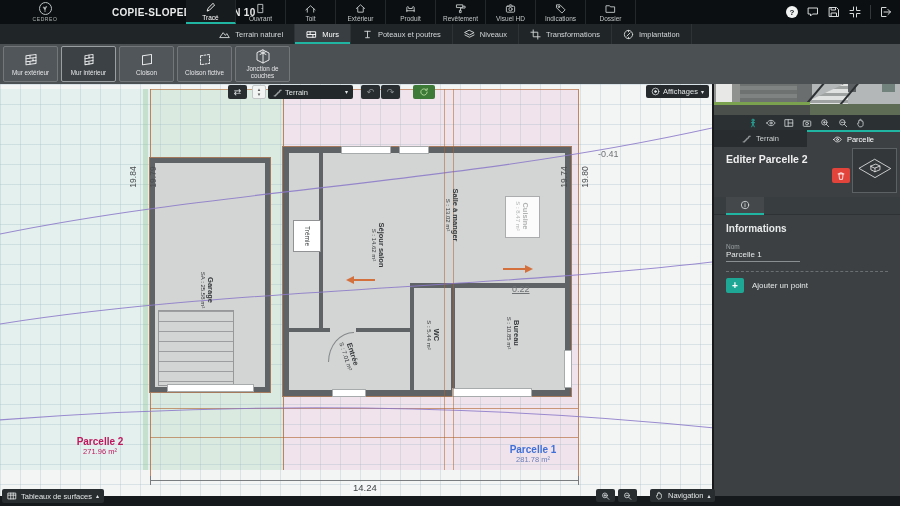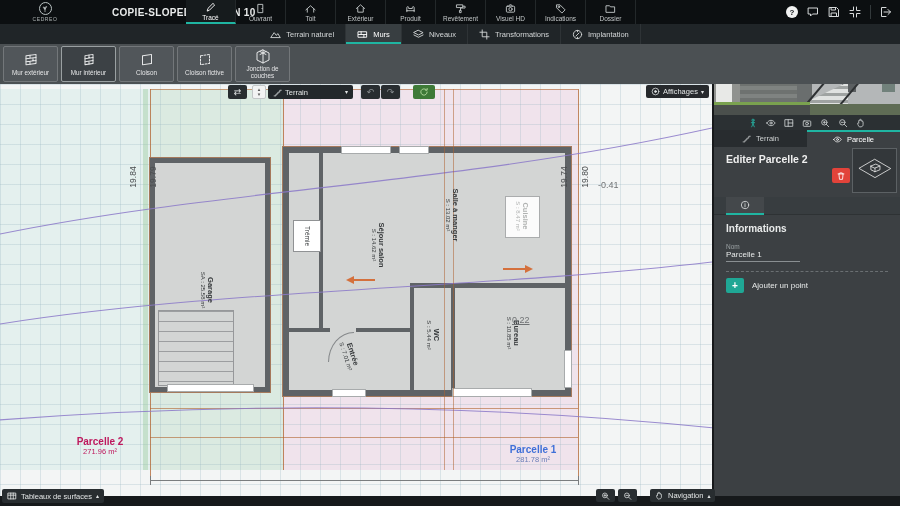--- a/index.html
+++ b/index.html
@@ -45,21 +45,21 @@
                      repeating-linear-gradient(to bottom, rgba(150,180,192,.28) 0 1px, transparent 1px 20px); }
   .vline { position:absolute; width:1px; background:rgba(176,98,45,.75); }
   .hline { position:absolute; height:1px; background:rgba(176,98,45,.6); }
   .wallfill { position:absolute; background:#d3d5d4; border:6px solid #5f6366; box-shadow:0 0 0 1px #a5795c; }
   .iwall { position:absolute; background:#5f6366; z-index:5; }
   .win { position:absolute; background:#ffffff; border:1px solid #a8abac; z-index:6; }
   .rlabel { position:absolute; transform:translate(-50%,-50%) rotate(90deg); text-align:center; color:#35383a; z-index:12; white-space:nowrap; }
   .rlabel .rn { display:block; font-size:7.5px; font-weight:bold; }
   .rlabel .ra { display:block; font-size:6px; }
   .dlabel { position:absolute; transform:translate(-50%,-50%) rotate(-90deg); font-size:8.5px; color:#4a4d4f; z-index:12; white-space:nowrap; }
-  .clabel { position:absolute; font-size:9px; color:#6f7274; z-index:12;margin-top:31px; }
+  .clabel { position:absolute; font-size:9px; color:#6f7274; z-index:12; }
   .parcel-label { position:absolute; transform:translate(-50%,0); text-align:center; z-index:12; }
   .cv-btn { position:absolute; background:#282d30; color:#e2e5e5; border-radius:2px; display:flex; align-items:center; gap:3px;
     font-size:7.5px; padding:0 5px; height:14px; z-index:20; cursor:pointer; }
   .glyph { font-size:9px; line-height:1; }
 
   
   .rpanel { position:absolute; left:712px; top:24px; width:188px; height:472px; background:#3c4043; border-left:2px solid #17191b; z-index:30; }
   .preview { position:absolute; left:0; top:0; width:186px; height:91px; overflow:hidden;
     background:linear-gradient(#8fb3c9 0%, #c6d6dd 58%, #9aa39f 62%, #6f746f 100%); cursor:grab; }
   .ptoolbar { position:absolute; left:0; top:91px; width:186px; height:15px; background:#2b3033; display:flex; align-items:center; justify-content:center; gap:8px; color:#cdd1d2; }
@@ -195,20 +195,26 @@
           <path d="M1 9l3.5-5L7 7l1.5-2L11 9z"></path>
         </svg>
       <span>Terrain naturel</span>
     </div>
     <div class="ritem active">
       <svg class="ic" width="11" height="11" viewBox="0 0 12 12">
           <rect x="1.5" y="3" width="9" height="6"></rect>
           <path d="M1.5 6h9M4.5 3v3M7.5 6v3"></path>
         </svg>
       <span>Murs</span>
+    </div>
+    <div class="ritem">
+      <svg class="ic" width="11" height="11" viewBox="0 0 12 12">
+          <path d="M3 2.5h6M6 2.5V9M4 9.5h4"></path>
+        </svg>
+      <span>Poteaux et poutres</span>
     </div>
     <div class="ritem">
       <svg class="ic" width="11" height="11" viewBox="0 0 12 12">
           <path d="M6 1.5L11 4 6 6.5 1 4z"></path>
           <path d="M1 6.5l5 2.5 5-2.5"></path>
         </svg>
       <span>Niveaux</span>
     </div>
     <div class="ritem">
       <svg class="ic" width="11" height="11" viewBox="0 0 12 12">

